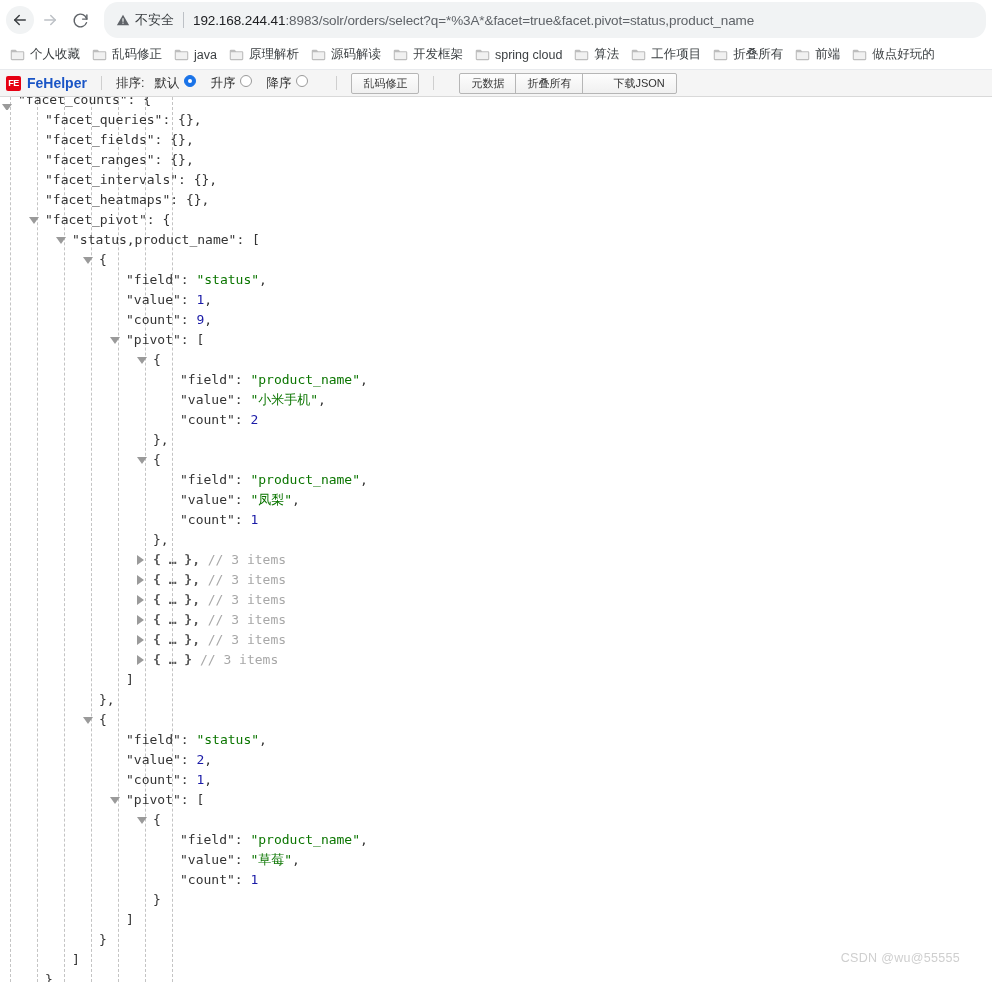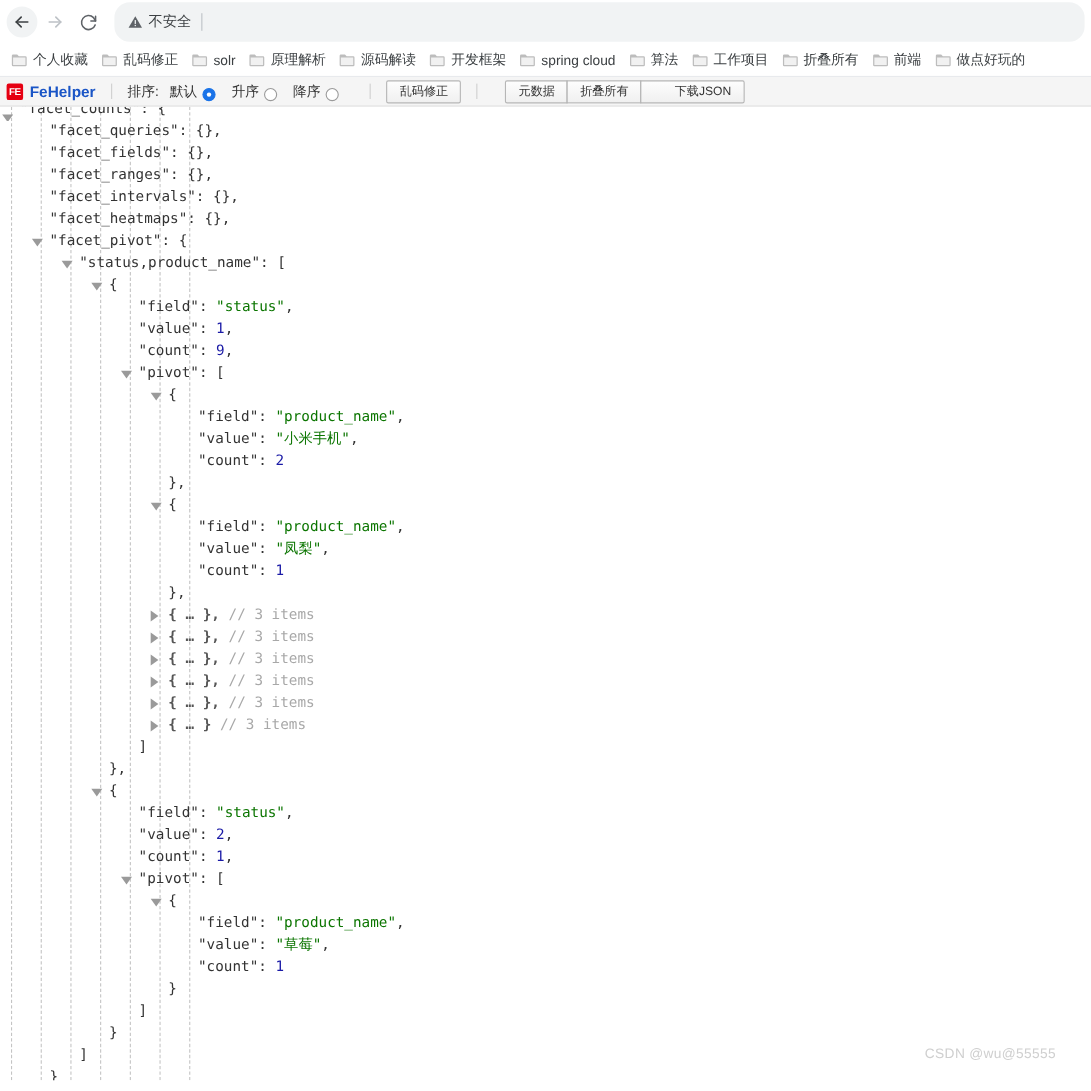--- a/index.html
+++ b/index.html
@@ -122,21 +122,21 @@
     margin-left: 6px;
   }
   .vsep {
     width: 1px; height: 14px;
     background: #cfcfcf;
     margin: 0 14px;
     flex: 0 0 auto;
   }
   .sort-label { flex: 0 0 auto; margin-right: 2px; }
   .radio-grp { display: flex; align-items: center; flex: 0 0 auto; }
-  .radio-item { display: flex; align-items: flex-end; margin-right: 14px; flex: 0 0 auto; }
+  .radio-item { display: flex; align-items: flex-start; margin-right: 14px; flex: 0 0 auto; }
   .radio-item .rtext { margin-right: 5px; }
   .radio {
     width: 12px; height: 12px;
     border-radius: 50%;
     border: 1px solid #9a9a9a;
     background: #fff;
     display: inline-block;
     position: relative;
     flex: 0 0 auto;
   }
@@ -254,20 +254,21 @@
     <div class="omnibox">
       <span class="warn-icon">
         <svg width="14" height="14" viewBox="0 0 24 24" fill="#5f6368">
           <path d="M12 3 L22.5 21 H1.5 Z"></path>
           <rect x="11" y="9" width="2" height="6" fill="#f1f3f4"></rect>
           <rect x="11" y="16.5" width="2" height="2" fill="#f1f3f4"></rect>
         </svg>
       </span>
       <span class="insecure-label">不安全</span>
       <span class="omni-divider"></span>
+      <span class="url-text"><span>192.168.244.41</span><span class="dim">:8983/solr/orders/select?q=*%3A*&amp;facet=true&amp;facet.pivot=status,product_name</span></span>
     </div>
   </div>
 
   <div class="bookmarks" id="bookmarks-bar">
       <div class="bm">
         <span class="folder">
           <svg width="15" height="13" viewBox="0 0 20 17">
             <path d="M1 3.5a1.5 1.5 0 0 1 1.5-1.5h5l2 2h8a1.5 1.5 0 0 1 1.5 1.5v9A1.5 1.5 0 0 1 17.5 16h-15A1.5 1.5 0 0 1 1 14.5z" fill="#bdbdbd"></path>
             <path d="M2.5 5.5h15v9h-15z" fill="#f1f1f1"></path>
           </svg>
@@ -283,21 +284,21 @@
         </span>
         <span class="bm-label">乱码修正</span>
       </div>
       <div class="bm">
         <span class="folder">
           <svg width="15" height="13" viewBox="0 0 20 17">
             <path d="M1 3.5a1.5 1.5 0 0 1 1.5-1.5h5l2 2h8a1.5 1.5 0 0 1 1.5 1.5v9A1.5 1.5 0 0 1 17.5 16h-15A1.5 1.5 0 0 1 1 14.5z" fill="#bdbdbd"></path>
             <path d="M2.5 5.5h15v9h-15z" fill="#f1f1f1"></path>
           </svg>
         </span>
-        <span class="bm-label">solr</span>
+        <span class="bm-label">java</span>
       </div>
       <div class="bm">
         <span class="folder">
           <svg width="15" height="13" viewBox="0 0 20 17">
             <path d="M1 3.5a1.5 1.5 0 0 1 1.5-1.5h5l2 2h8a1.5 1.5 0 0 1 1.5 1.5v9A1.5 1.5 0 0 1 17.5 16h-15A1.5 1.5 0 0 1 1 14.5z" fill="#bdbdbd"></path>
             <path d="M2.5 5.5h15v9h-15z" fill="#f1f1f1"></path>
           </svg>
         </span>
         <span class="bm-label">原理解析</span>
       </div>

